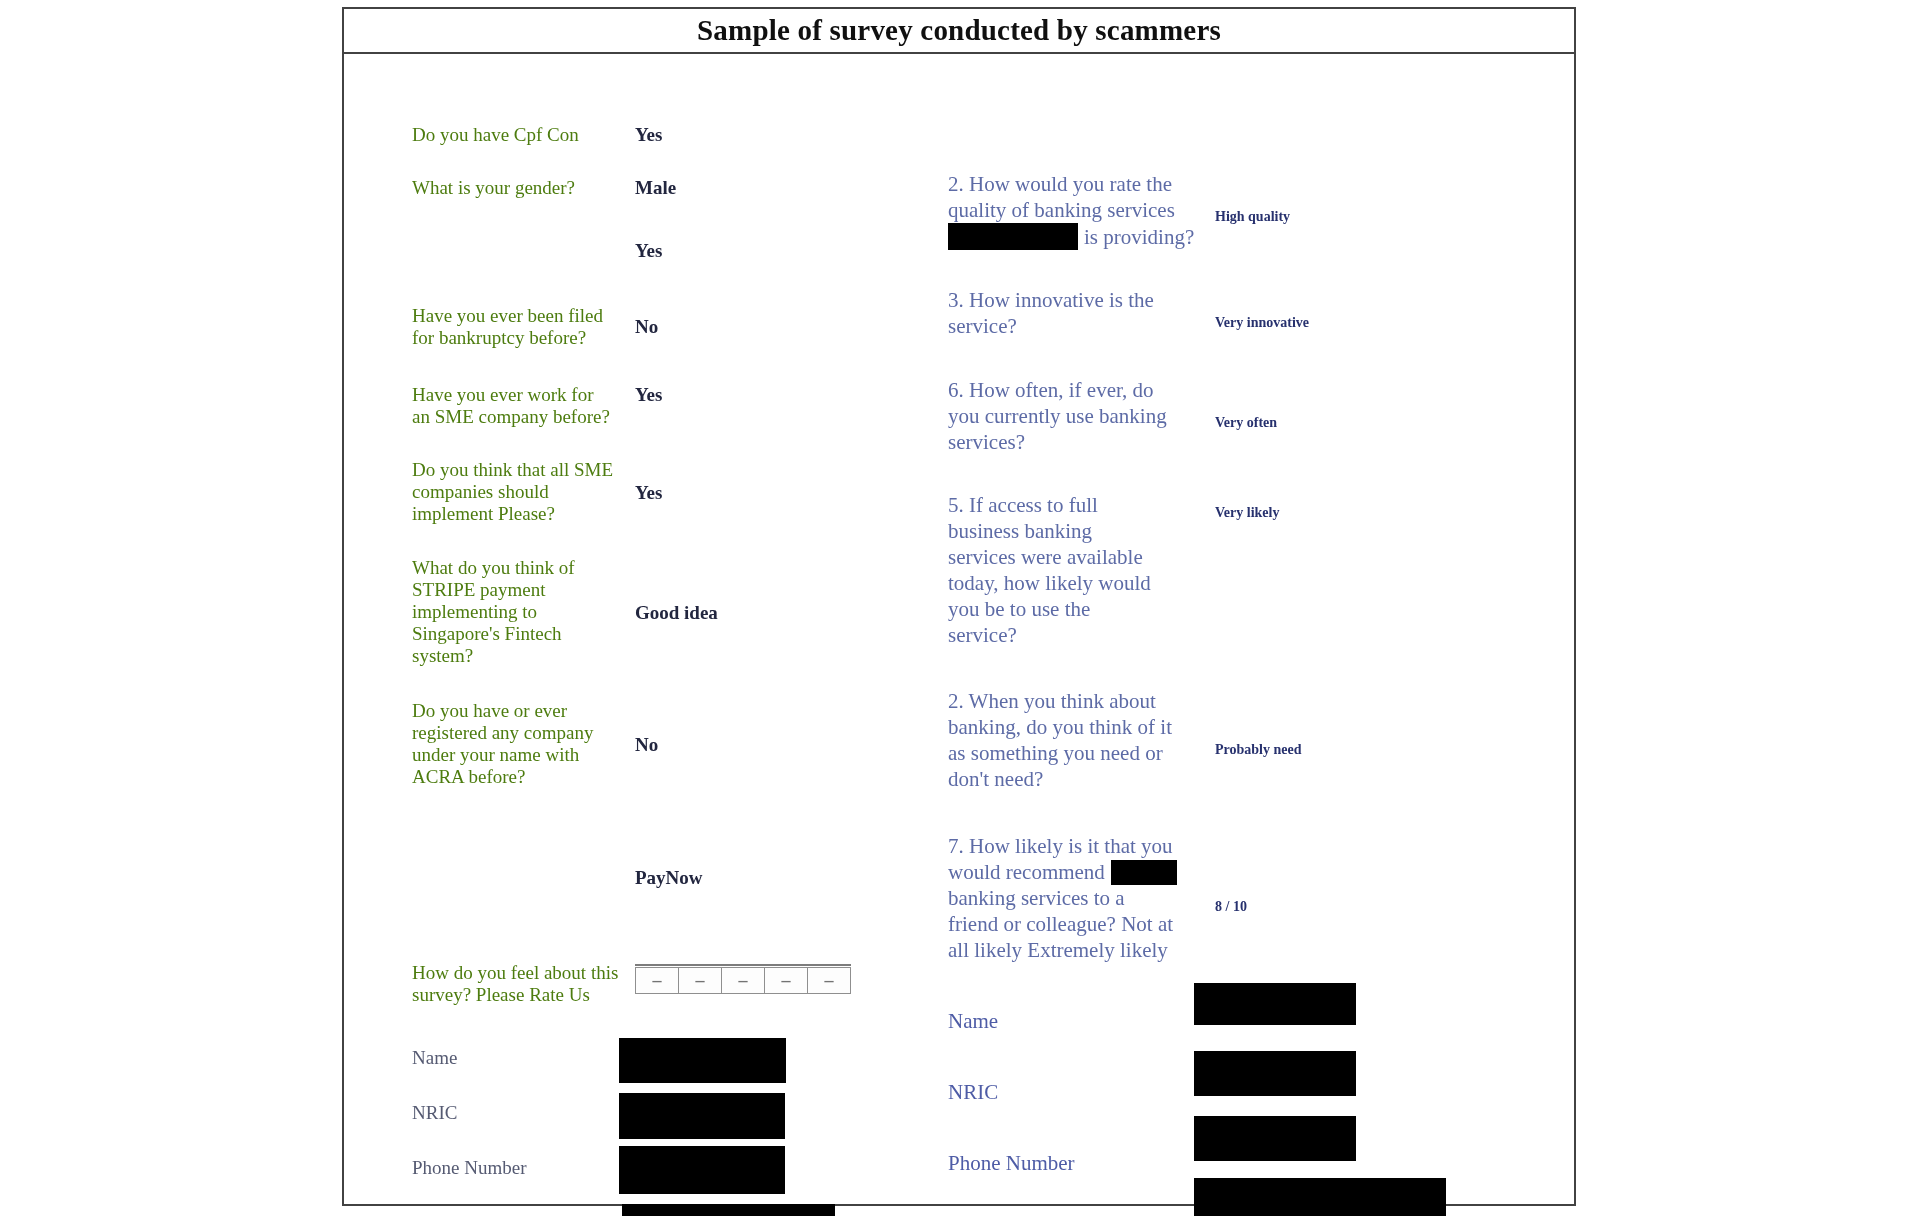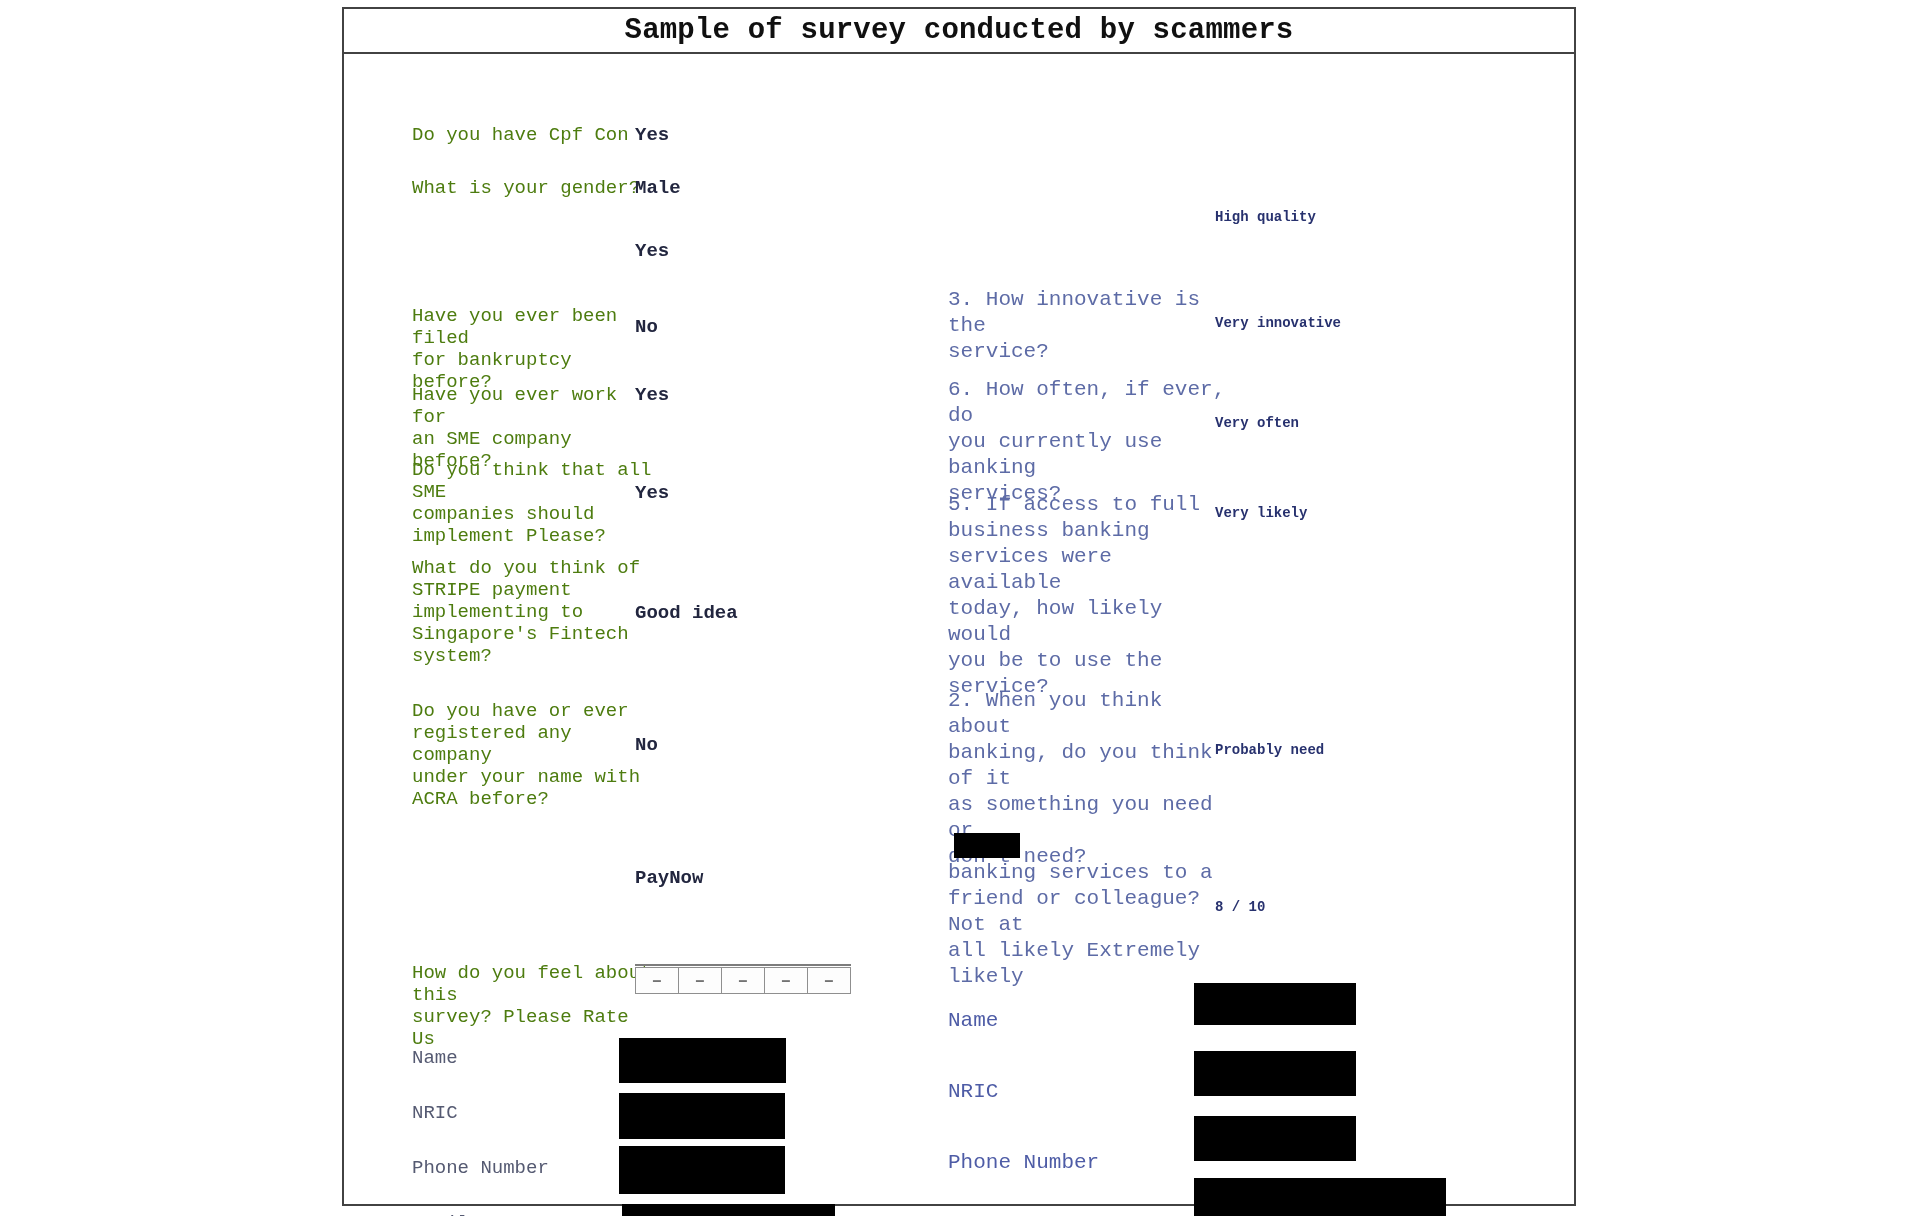--- a/index.html
+++ b/index.html
@@ -1,18 +1,18 @@
 <!DOCTYPE html>
 <html><head>
 <meta charset="utf-8">
 <style>
   html,body{margin:0;padding:0;background:#ffffff;}
   .canvas{
     position:relative;width:1920px;height:1216px;background:#ffffff;overflow:hidden;
-    font-family:Liberation Mono, monospace;
+    font-family:Liberation Serif, serif;
   }
   .frame{
     position:absolute;left:342px;top:7px;width:1234px;height:1199px;
     border:2px solid #424242;background:#ffffff;box-sizing:border-box;
   }
   .title-band{
     position:absolute;left:0;top:0;right:0;height:43px;
     border-bottom:2px solid #424242;
     display:flex;align-items:center;justify-content:center;
   }
@@ -158,20 +158,23 @@
       <div class="lfl lfl1">Name</div>
       <div class="lfl lfl2">NRIC</div>
       <div class="lfl lfl3">Phone Number</div>
       <div class="lfl lfl4">Email</div>
 
       <div class="redact lrb1"></div>
       <div class="redact lrb2"></div>
       <div class="redact lrb3"></div>
       <div class="redact lrb4"></div>
 
+      <div class="rq rq2"><span>2. How would you rate the
+quality of banking services
+</span><span class="redact-inline ri-company"></span><span>is providing?</span></div>
       <div class="ra ra2">High quality</div>
 
       <div class="rq rq3">3. How innovative is the
 service?</div>
       <div class="ra ra3">Very innovative</div>
 
       <div class="rq rq4">6. How often, if ever, do
 you currently use banking
 services?</div>
       <div class="ra ra4">Very often</div>
@@ -183,21 +186,22 @@
 you be to use the
 service?</div>
       <div class="ra ra5">Very likely</div>
 
       <div class="rq rq6">2. When you think about
 banking, do you think of it
 as something you need or
 don't need?</div>
       <div class="ra ra6">Probably need</div>
 
-      <div class="rq rq7"><span class="redact-inline ri-small"></span><span>
+      <div class="rq rq7"><span>7. How likely is it that you
+would recommend</span><span class="redact-inline ri-small"></span><span>
 banking services to a
 friend or colleague? Not at
 all likely Extremely likely</span></div>
       <div class="ra ra7">8 / 10</div>
 
       <div class="rfl rfl1">Name</div>
       <div class="rfl rfl2">NRIC</div>
       <div class="rfl rfl3">Phone Number</div>
       <div class="rfl rfl4">Email</div>
 

